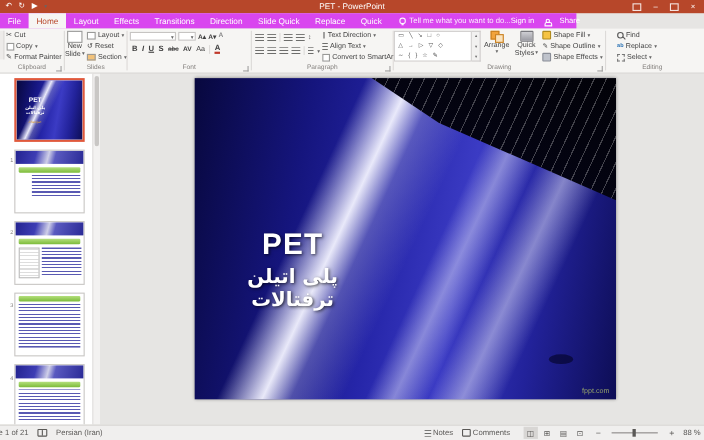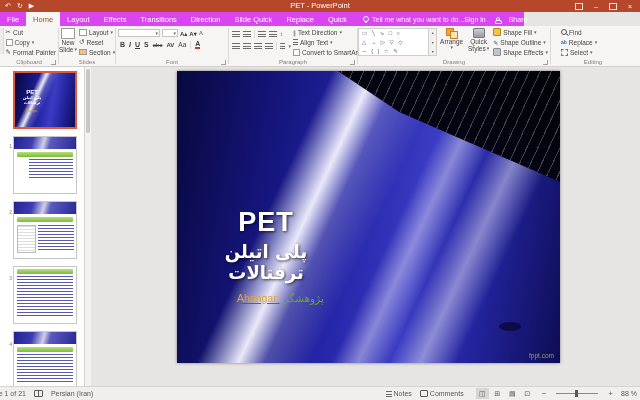--- a/index.html
+++ b/index.html
@@ -447,24 +447,20 @@
 <div class="vscroll">
   <div class="vthumb"></div>
 </div>
 
 <div class="main">
   <div class="slide">
     <div class="slide-textblock">
       <div class="slide-title">PET</div>
       <div class="slide-sub">پلی اتیلن ترفتالات</div>
     </div>
-    <div class="slide-author">
-      <span class="a-latin">Ahangar:</span>
-      <span class="a-persian">پژوهشگر</span>
-    </div>
     <div class="watermark">fppt.com</div>
   </div>
 </div>
 
 <div class="statusbar">
   <div class="sb-left">
     <span>Slide 1 of 21</span>
     <span class="book"></span>
     <span>Persian (Iran)</span>
   </div>

